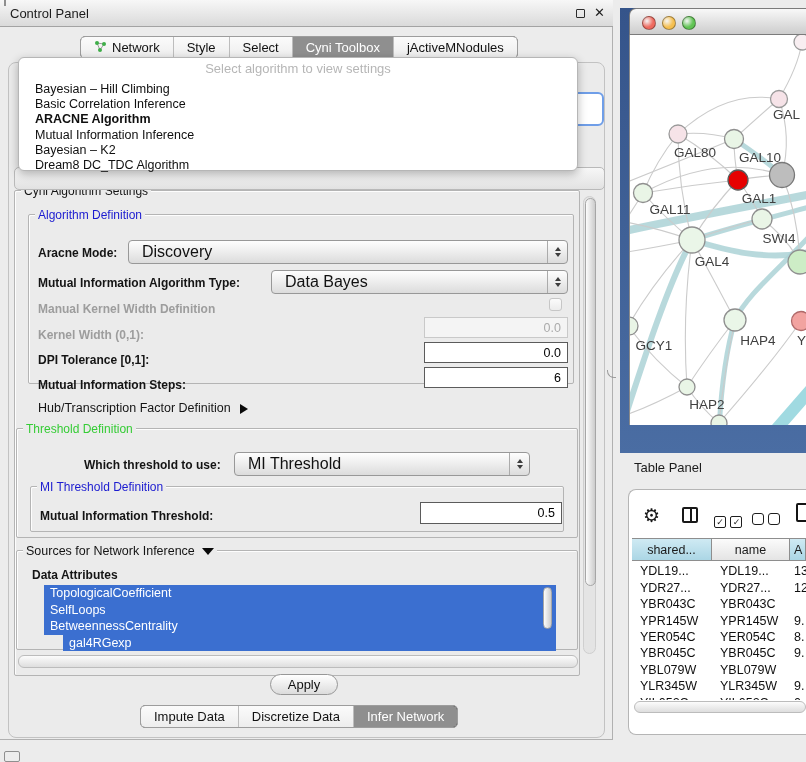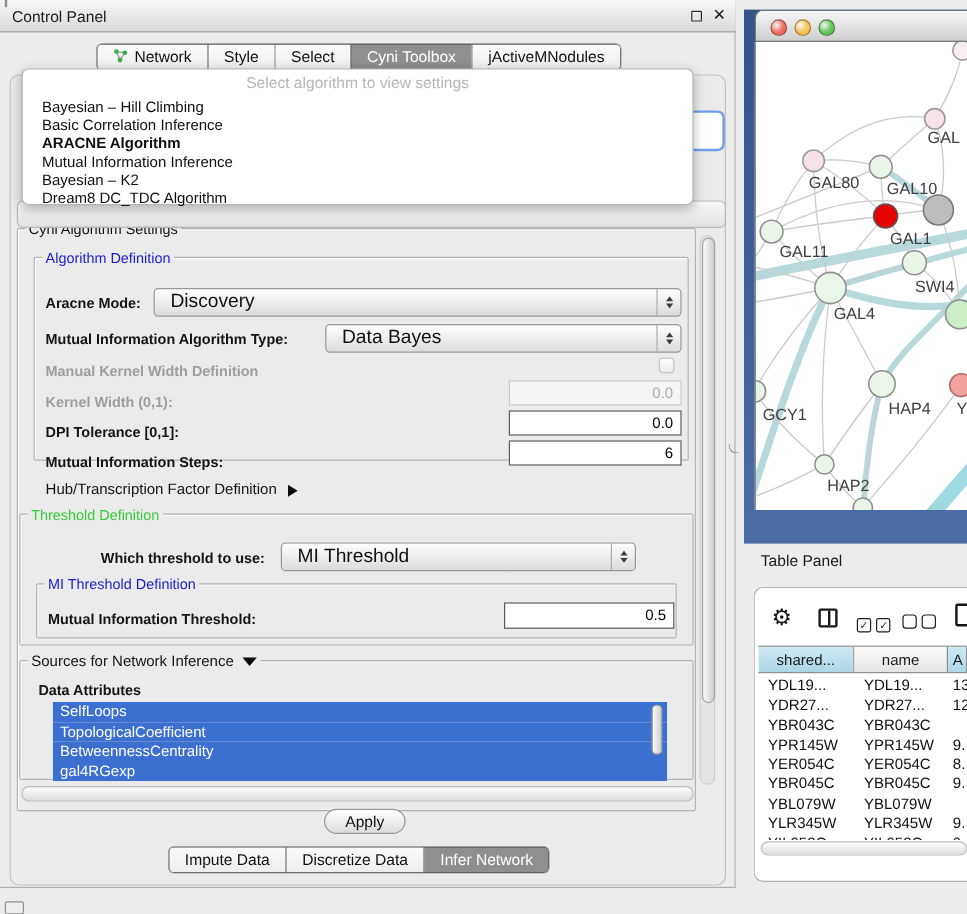--- a/index.html
+++ b/index.html
@@ -202,24 +202,24 @@
       </span>
   </div>
   <span class="row-label" style="left:40px;top:509px">Mutual Information Threshold:</span>
   <div class="abs tfield" style="left:420px;top:502px;width:142px;height:22px">0.5</div>
 
   <div class="abs group" style="left:16px;top:550px;width:562px;height:100px">
     <span class="group-title" style="font-size:12.5px"><span>Sources for Network Inference</span><i class="tri-downB"></i></span>
   </div>
   <span class="row-label" style="left:32px;top:568px">Data Attributes</span>
   <div class="abs" id="attr-list" style="left:44px;top:585px;width:512px;height:66px;overflow:hidden">
+      <div class="attr-item" style="background: rgb(59, 111, 208);">TopologicalCoefficient</div>
       <div class="attr-item" style="background: rgb(59, 111, 208);">SelfLoops</div>
-      <div class="attr-item" style="background: rgb(59, 111, 208);">TopologicalCoefficient</div>
       <div class="attr-item" style="background: rgb(59, 111, 208);">BetweennessCentrality</div>
-      <div class="attr-item" style="background: rgb(59, 111, 208);">gal4RGexp</div>
+      <div class="attr-item" style="background: rgb(59, 111, 208); margin-left: 19px;">gal4RGexp</div>
     </div>
   <div class="abs vthumb" style="left:543px;top:587px;width:9px;height:42px"></div>
 
   <div class="abs vtrack" style="left:583px;top:196px;width:13px;height:458px">
     <span class="vthumb" style="left:1px;top:1px;width:9px;height:386px"></span>
   </div>
   <div class="abs" style="left:18px;top:655px;width:560px;height:12px">
     <span class="hthumb" style="left:0;top:0;width:558px;height:11px"></span>
   </div>
 

